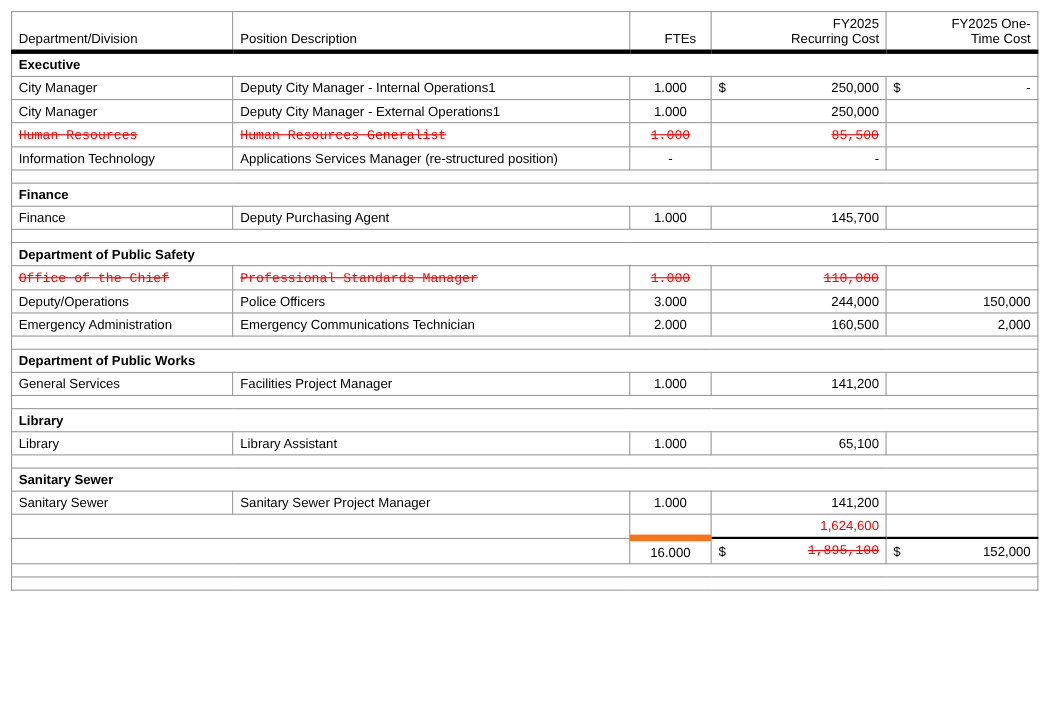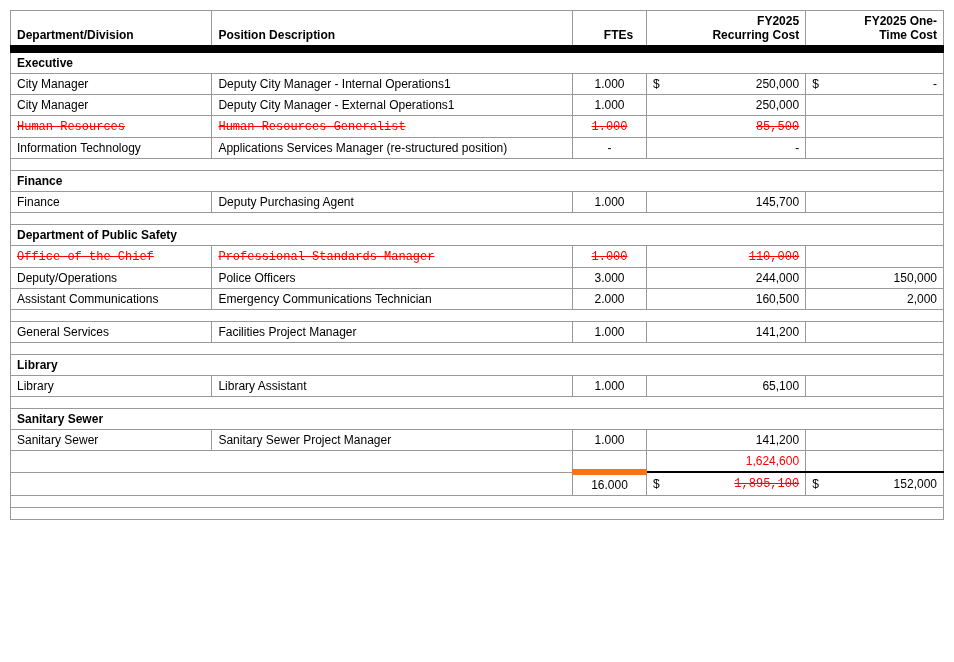--- a/index.html
+++ b/index.html
@@ -15,22 +15,22 @@
       width: 100%;
       border-collapse: collapse;
       border: 1px solid #000;
     }
     td, th {
       border: 1px solid #999;
       padding: 3px 6px;
       vertical-align: middle;
     }
     .header-row td {
-      font-weight: bold;
-      border-bottom: 8px solid #000000;
+      font-weight: normal;
+      border-bottom: 4px solid #000000;
       vertical-align: bottom;
     }
     .section-header td {
       font-weight: bold;
       background: #fff;
     }
     .strikethrough {
       text-decoration: line-through;
       color: red;
       font-family: Liberation Mono, monospace;
@@ -133,30 +133,33 @@
     <td></td>
   </tr>
   <tr>
     <td>Deputy/Operations</td>
     <td>Police Officers</td>
     <td class="center">3.000</td>
     <td class="right">244,000</td>
     <td class="right">150,000</td>
   </tr>
   <tr>
-    <td>Assistant Communications</td>
+    <td>Emergency Administration</td>
     <td>Emergency Communications Technician</td>
     <td class="center">2.000</td>
     <td class="right">160,500</td>
     <td class="right">2,000</td>
   </tr>
   <tr class="empty-row">
         <td colspan="5"></td>
       </tr>
 
+  <tr class="section-header">
+    <td colspan="5">Department of Public Works</td>
+  </tr>
   <tr>
     <td>General Services</td>
     <td>Facilities Project Manager</td>
     <td class="center">1.000</td>
     <td class="right">141,200</td>
     <td></td>
   </tr>
   <tr class="empty-row">
         <td colspan="5"></td>
       </tr>

